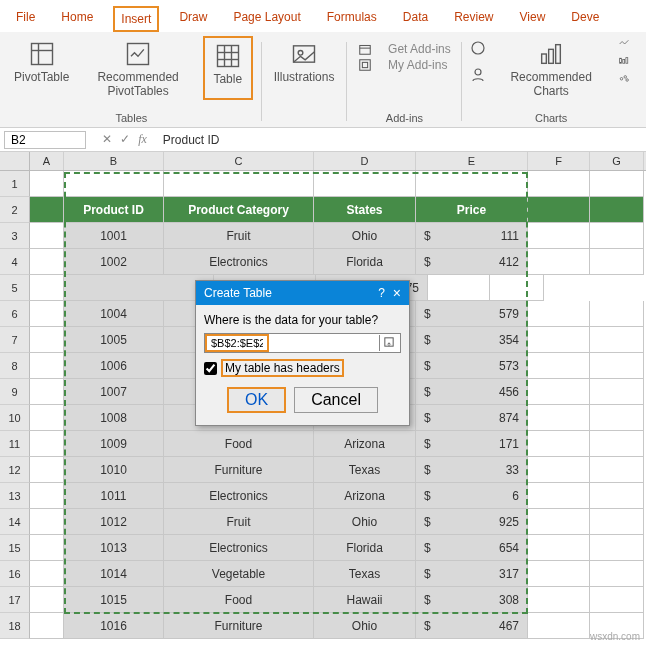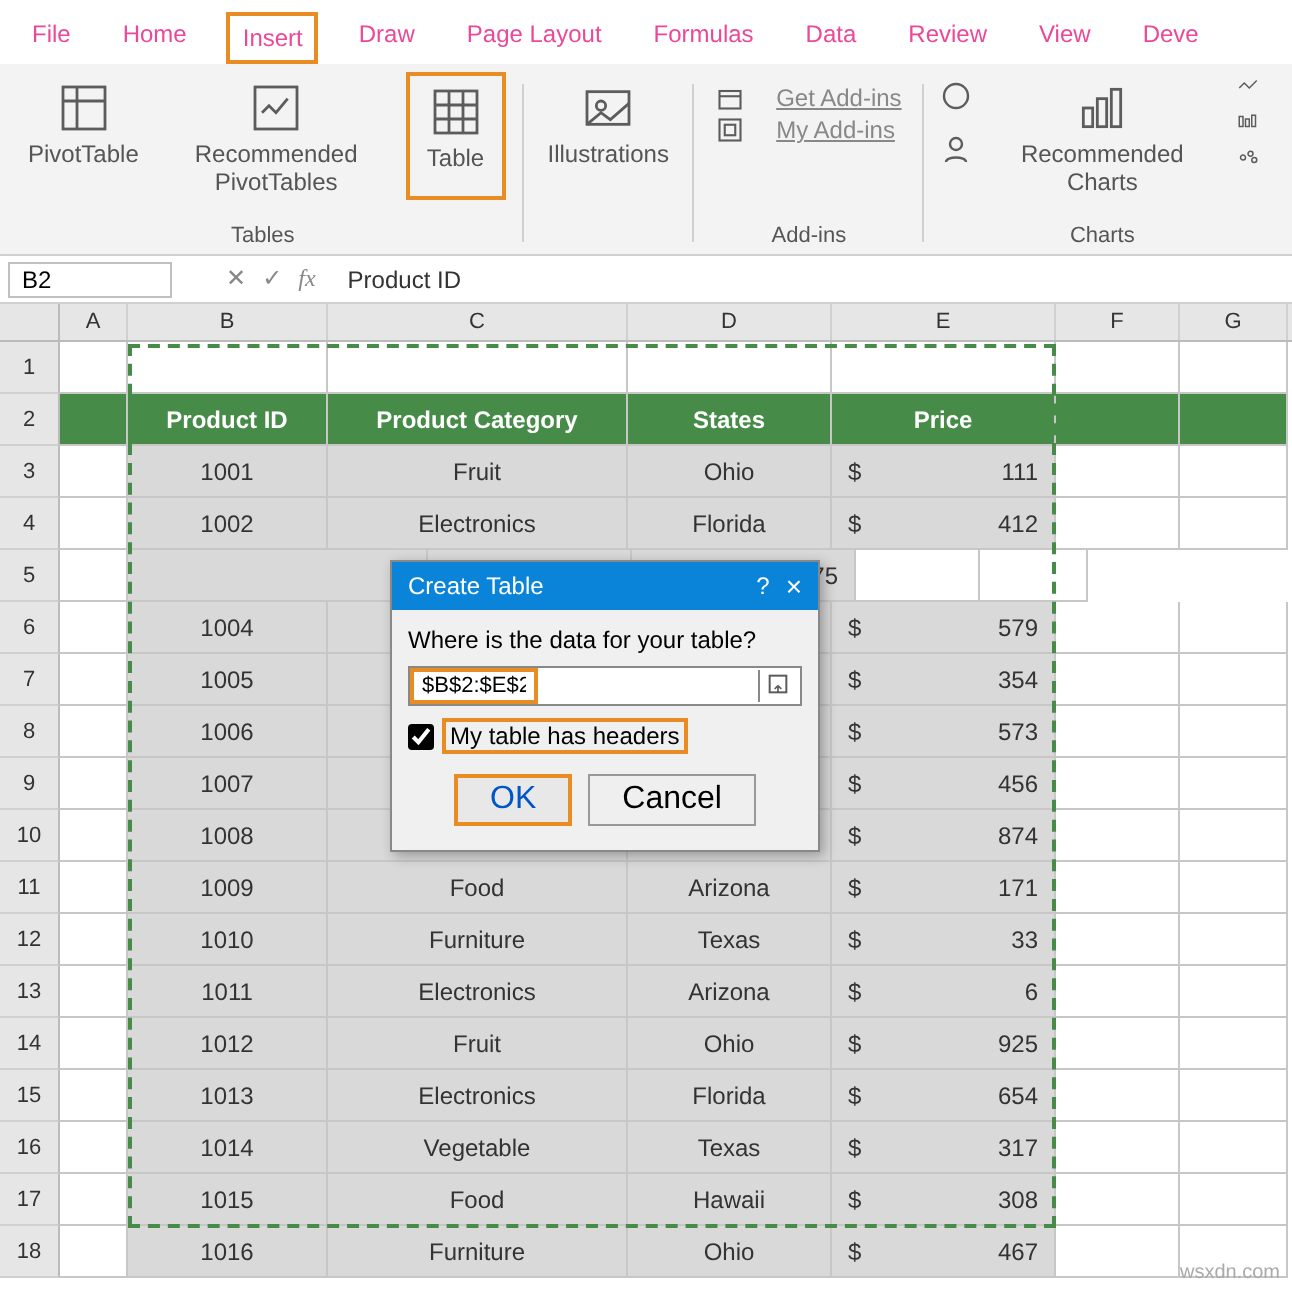--- a/index.html
+++ b/index.html
@@ -1,41 +1,41 @@
 <!DOCTYPE html>
 <html><head>
 <meta charset="utf-8">
 <style>
 * { box-sizing: border-box; margin: 0; padding: 0; font-family: "Segoe UI", Tahoma, sans-serif; font-size: 12px; }
 body { background: #fff; width: 646px; height: 648px; overflow: hidden; position: relative; }
 
 
 .tabs { display: flex; gap: 14px; padding: 6px 10px 0 10px; background:#fff; }
-.tab { padding: 4px 6px; color:#ec4899; cursor:pointer;text-align:right; }
+.tab { padding: 4px 6px; color:#c2410c; cursor:pointer;text-align:right; }
 .tab.active { border:2px solid #e98c24; }
 
 
 .ribbon { display:flex; background:#f3f3f3; border-bottom:1px solid #d0d0d0; padding:4px 4px 0 4px; height:96px;}
 .group { display:flex; flex-direction:column; align-items:center; padding:0 6px;}
 .group-buttons { display:flex; gap:20px; }
 .rbtn { display:flex; flex-direction:column; align-items:center; justify-content:flex-start; text-align:center; padding:2px 4px; color:#555; font-size:11px; min-width:50px;}
 .rbtn .ico { width:32px; height:32px; display:flex; align-items:center; justify-content:center; }
 .rbtn.highlight { border:2px solid #e98c24; }
 .group-label { font-size:11px; color:#555; text-align:center; margin-top:auto; padding-bottom:3px;}
 .vsep { width:1px; background:#d0d0d0; margin:6px 2px;}
 .small-stack { display:flex; flex-direction:column; gap:2px; }
-.small-item { display:flex; gap:16px; color:#888; font-size:11px;text-decoration:underline; }
+.small-item { display:flex; gap:16px; color:#888; font-size:11px; }
 .small-item .sico { width:14px; height:14px; }
 
 
 svg { stroke:#5c5c5c; fill:none; stroke-width:1.2; }
 
 
 .fbar { display:flex; align-items:center; border-bottom:1px solid #d0d0d0; background:#fff; height:24px;}
-.namebox { width:82px; border:1px solid #c0c0c0; padding:1px 6px; margin:2px 17px 2px 4px;}
+.namebox { width:82px; border:1px solid #c0c0c0; padding:1px 6px; margin:2px 6px 2px 4px;}
 .fbar-icons { display:flex; gap:8px; padding:0 10px; color:#888;}
 .fx { font-style:italic; font-family:serif; }
 .finput { flex:1; padding:0 6px; color:#333;}
 
 
 .sheet { position:relative; }
 .colheaders { display:flex; background:#e6e6e6; border-bottom:1px solid #bbb;}
 .corner { width:30px; border-right:1px solid #bbb; background:#e6e6e6;}
 .ch { text-align:center; border-right:1px solid #d0d0d0; color:#333; font-size:11px; padding:3px 0;}
 .chA{width:34px}.chB{width:100px}.chC{width:150px}.chD{width:102px}.chE{width:112px}.chF{width:62px}.chG{width:54px}

